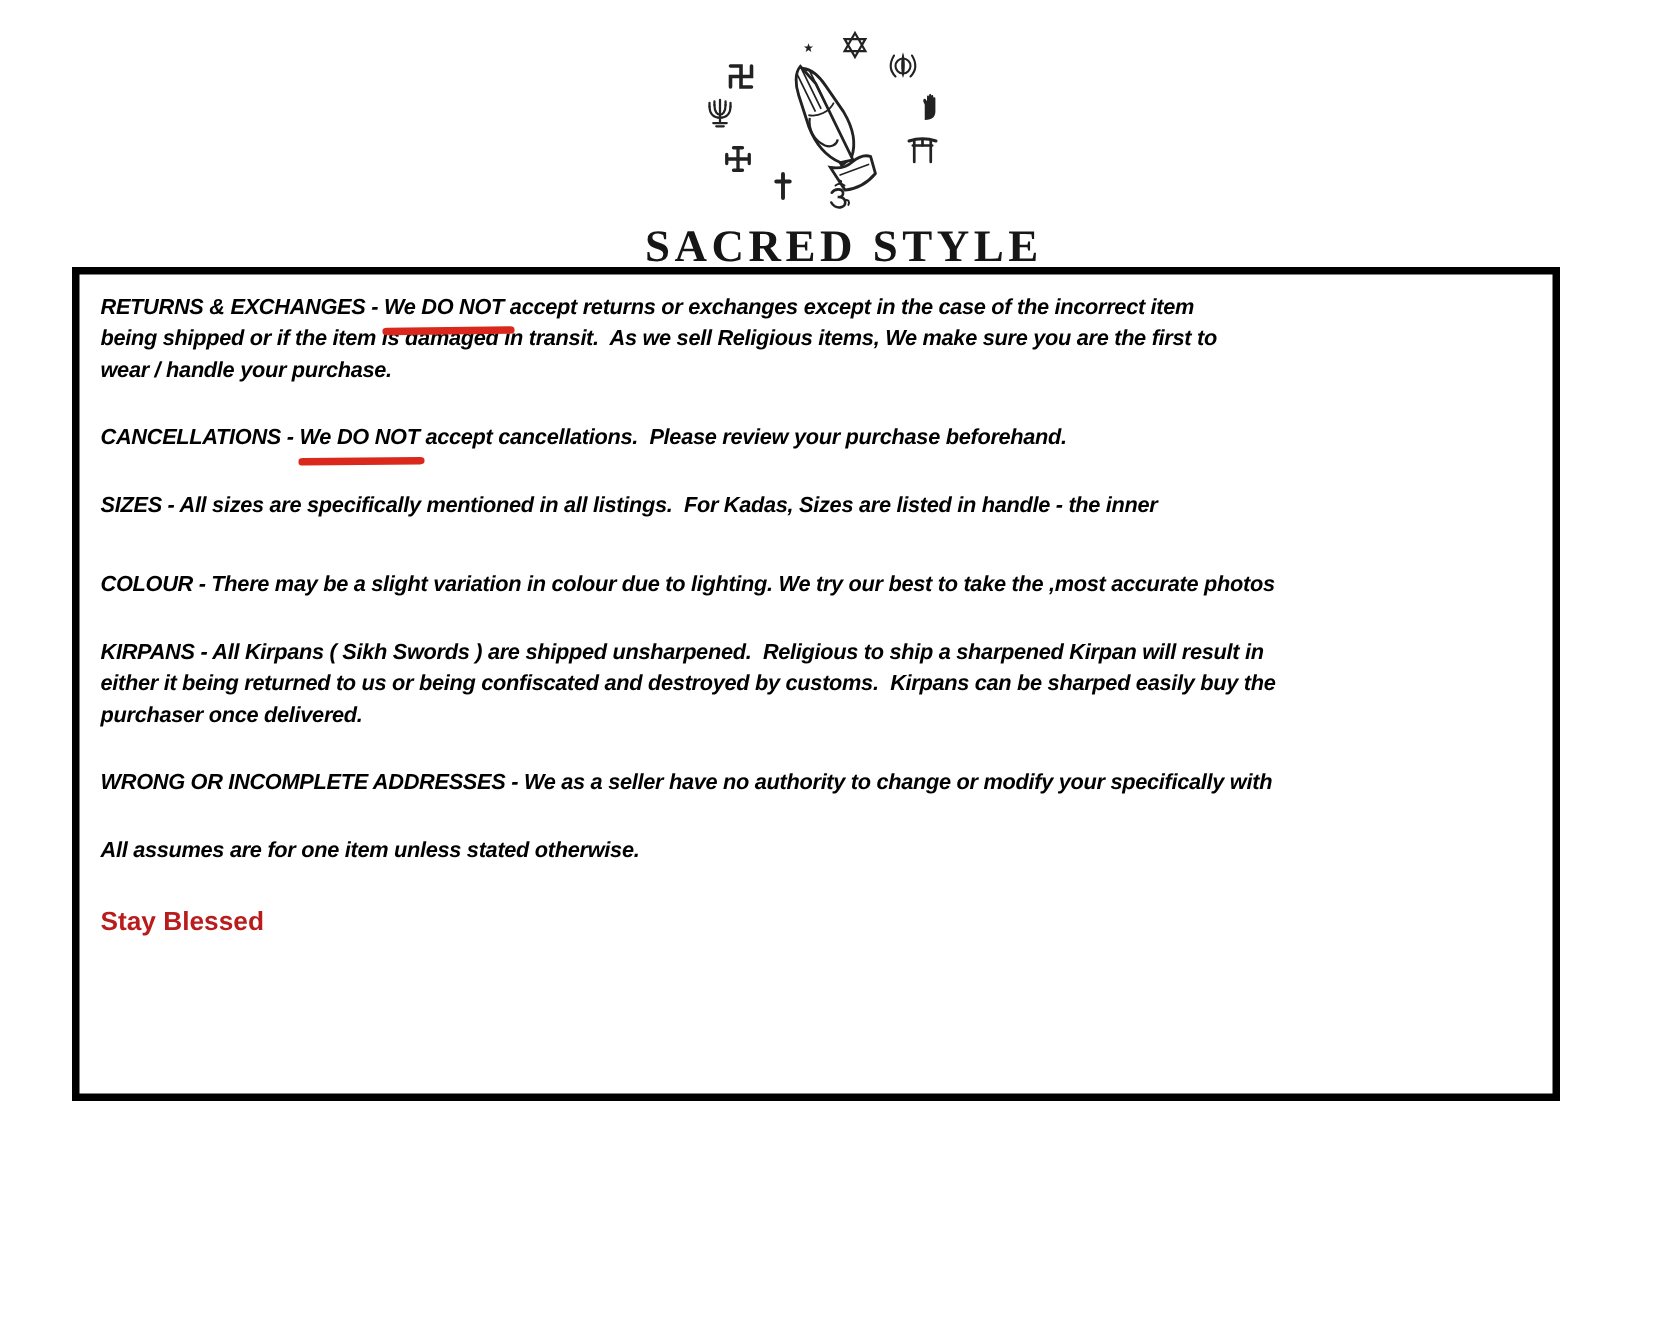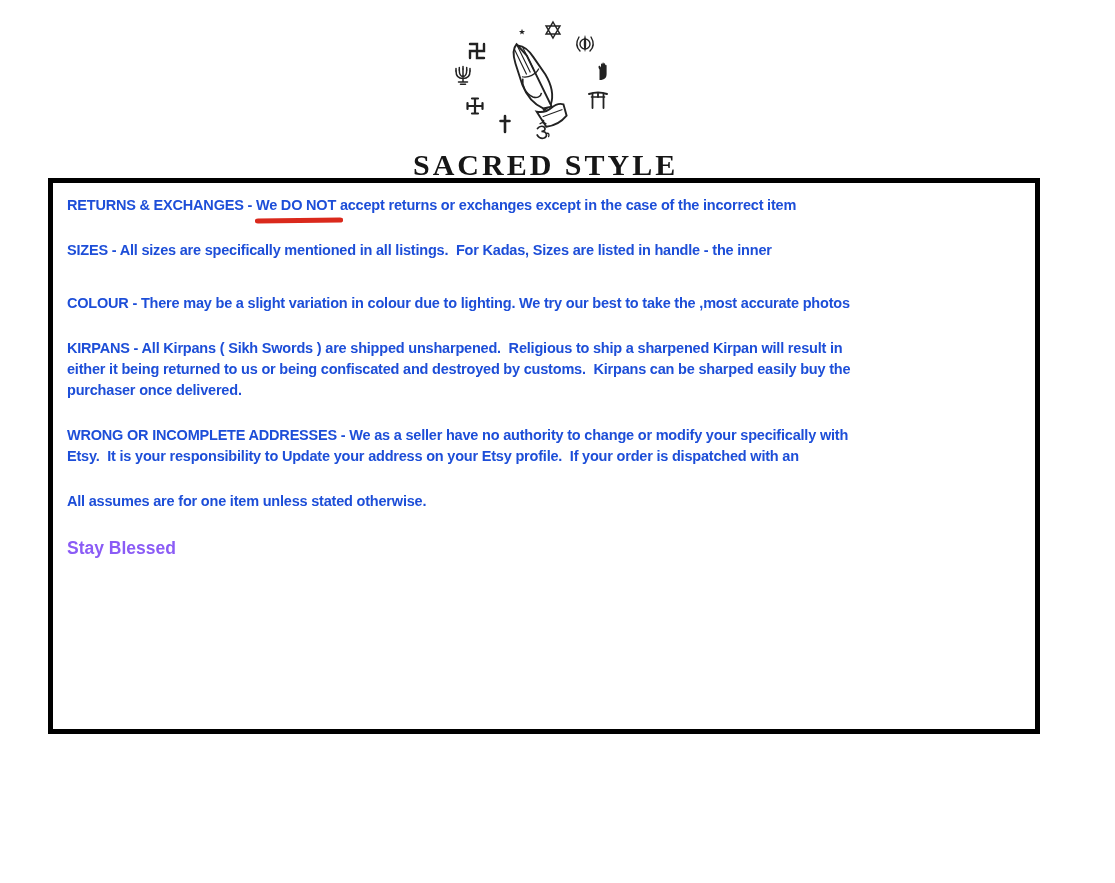--- a/index.html
+++ b/index.html
@@ -9,21 +9,21 @@
   }
   body {
     width: 1115px;
     height: 883px;
     position: relative;
     font-family: "Liberation Sans", sans-serif;
     overflow: hidden;
   }
   .logo {
     position: absolute;
-    left: 413px;
+    left: 430px;
     top: 18px;
     width: 244px;
   }
   .logo svg { display: block; margin: 0 auto; }
   .brand {
     margin-top: 2px;
     font-family: "Liberation Serif", serif;
     font-size: 30px;
     font-weight: 600;
     letter-spacing: 3px;
@@ -38,22 +38,23 @@
     height: 522px;
     border: 5px solid #000;
     padding: 12px 16px 12px 14px;
     background: #fff;
   }
   .para {
     font-size: 14.5px;
     font-weight: bold;
     line-height: 21px;
     letter-spacing: -0.2px;
-    color: #1d4ed8;
+    color: #000000;
     margin: 0 0 24px 0;
+    font-style: italic;
   }
   .para .line { white-space: pre-wrap; }
   .para[data-name="policy-paragraph-colour"] { margin-top: 32px; }
   .u-red {
     position: relative;
     display: inline-block;
   }
   .u-red::after {
     content: "";
     position: absolute;
@@ -62,21 +63,21 @@
     bottom: -7px;
     height: 5px;
     background: var(--red, #da291c);
     border-radius: 3px / 2px;
     transform: rotate(-0.6deg);
   }
   .closing {
     font-size: 17.5px;
     font-weight: bold;
     line-height: 24px;
-    color: #8b5cf6;
+    color: #b91c1c;
     margin-top: 0;
   }
   .sym { stroke: #222; fill: none; stroke-linecap: round; }
 </style>
 </head>
 <body data-name="page">
 
 <div class="logo" data-name="brand-logo">
   <svg width="244" height="128" viewBox="0 0 244 128" data-name="logo-graphic">
 
@@ -146,34 +147,38 @@
     </g>
   </svg>
 
   <div class="brand" data-name="brand-name">SACRED STYLE</div>
 </div>
 
 <div class="policy-box" data-name="policy-box">
   <div data-name="policy-paragraphs">
       <div class="para" data-name="policy-paragraph-returns-exchanges">
         <div class="line" data-name="text-line"><span data-name="text-segment">RETURNS &amp; EXCHANGES - </span><span data-name="red-underlined-text" class="u-red">We DO NOT </span><span data-name="text-segment">accept returns or exchanges except in the case of the incorrect item</span></div>
+        <div class="line" data-name="text-line"><span data-name="text-segment">being shipped or if the item is damaged in transit.  As we sell Religious items, We make sure you are the first to</span></div>
+        <div class="line" data-name="text-line"><span data-name="text-segment">wear / handle your purchase.</span></div>
+      </div>
+      <div class="para" data-name="policy-paragraph-cancellations">
+        <div class="line" data-name="text-line"><span data-name="text-segment">CANCELLATIONS - </span><span data-name="red-underlined-text" class="u-red">We DO NOT</span><span data-name="text-segment"> accept cancellations.  Please review your purchase beforehand.</span></div>
       </div>
       <div class="para" data-name="policy-paragraph-sizes">
         <div class="line" data-name="text-line"><span data-name="text-segment">SIZES - All sizes are specifically mentioned in all listings.  For Kadas, Sizes are listed in handle - the inner</span></div>
       </div>
       <div class="para" data-name="policy-paragraph-colour">
         <div class="line" data-name="text-line"><span data-name="text-segment">COLOUR - There may be a slight variation in colour due to lighting. We try our best to take the ,most accurate photos</span></div>
       </div>
       <div class="para" data-name="policy-paragraph-kirpans">
         <div class="line" data-name="text-line"><span data-name="text-segment">KIRPANS - All Kirpans ( Sikh Swords ) are shipped unsharpened.  Religious to ship a sharpened Kirpan will result in</span></div>
         <div class="line" data-name="text-line"><span data-name="text-segment">either it being returned to us or being confiscated and destroyed by customs.  Kirpans can be sharped easily buy the</span></div>
         <div class="line" data-name="text-line"><span data-name="text-segment">purchaser once delivered.</span></div>
       </div>
       <div class="para" data-name="policy-paragraph-wrong-addresses">
         <div class="line" data-name="text-line"><span data-name="text-segment">WRONG OR INCOMPLETE ADDRESSES - We as a seller have no authority to change or modify your specifically with</span></div>
-        <div class="line" data-name="text-line"><span data-name="text-segment">Etsy.  It is your responsibility to Update your address on your Etsy profile.  If your order is dispatched with an</span></div>
       </div>
       <div class="para" data-name="policy-paragraph-one-item">
         <div class="line" data-name="text-line"><span data-name="text-segment">All assumes are for one item unless stated otherwise.</span></div>
       </div>
     </div>
   <div class="closing" data-name="closing-message">Stay Blessed</div>
 </div>
 
 </body></html>

